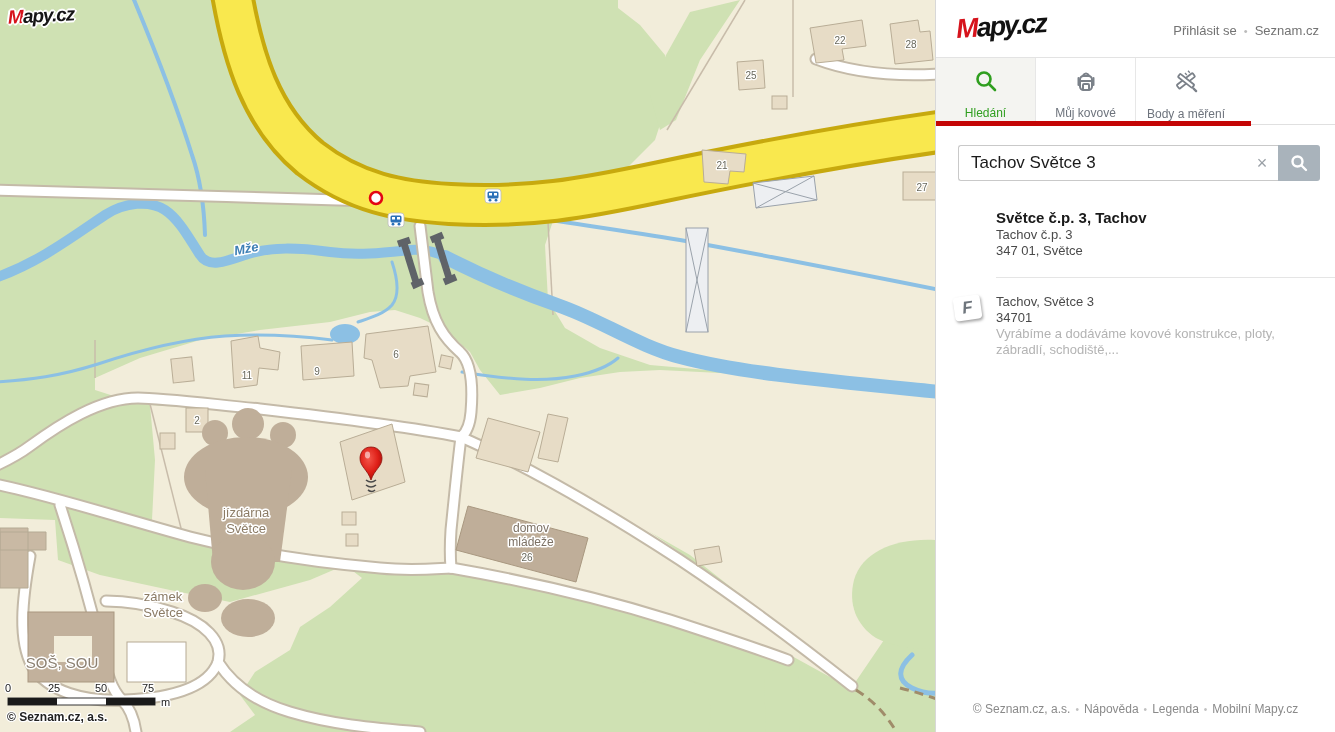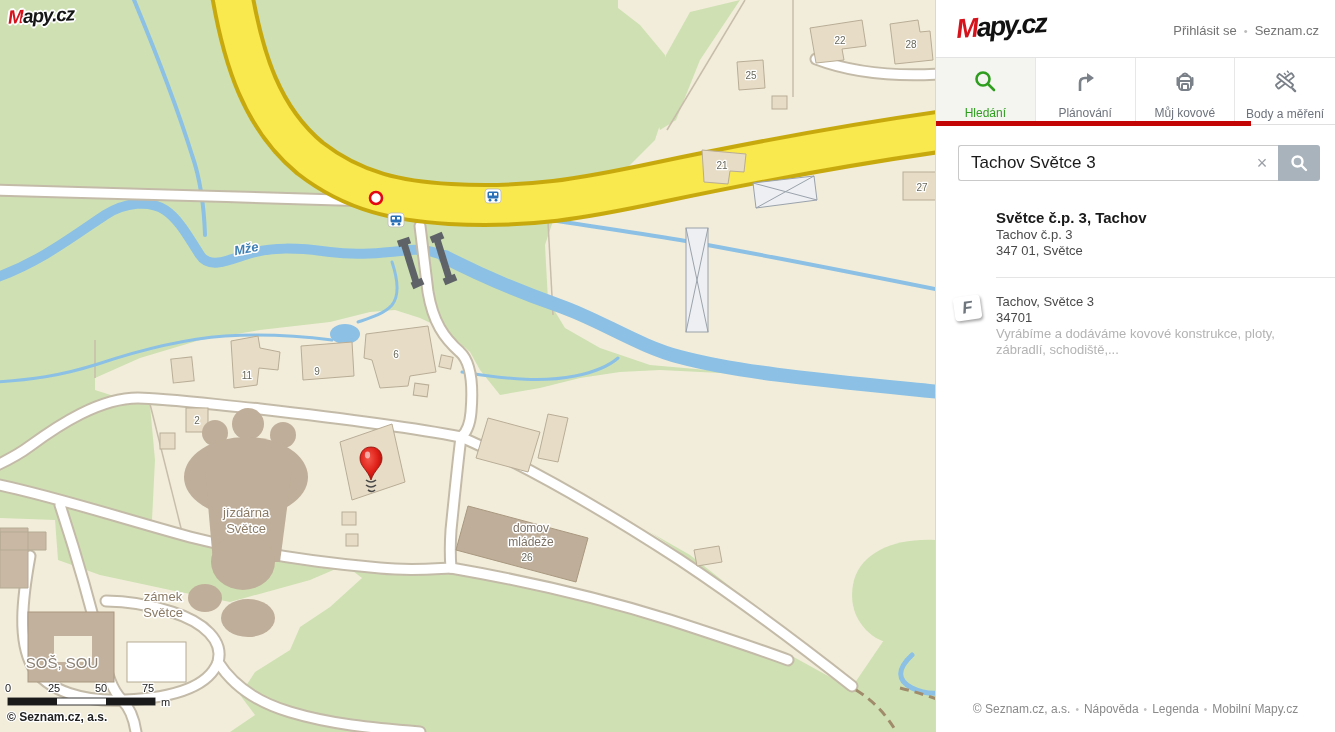--- a/index.html
+++ b/index.html
@@ -301,29 +301,20 @@
         <span class="ticon">
           <svg width="26" height="26" viewBox="0 0 26 26" fill="none" stroke="#2f9e1f" stroke-width="2.6">
             <circle cx="11" cy="11" r="6.5"></circle>
               <path d="M 16,16 L 22,22" stroke-linecap="round"></path>
           </svg>
         </span>
         <span class="tlabel">Hledání</span>
       </div>
       <div class="tab">
         <span class="ticon">
-          <svg width="26" height="26" viewBox="0 0 26 26">
-            <path d="M 8,23 L 8,15 Q 8,10 13,10 L 15,10" fill="none" stroke="#7b8189" stroke-width="2.6"></path>
-            <polygon points="15,5 22,10 15,15" fill="#7b8189"></polygon>
-          </svg>
-        </span>
-        <span class="tlabel">Plánování</span>
-      </div>
-      <div class="tab">
-        <span class="ticon">
           <svg width="26" height="26" viewBox="0 0 26 26" fill="none" stroke="#7b8189" stroke-width="2">
             <path d="M 9.5,8 Q 13,3 16.5,8"></path>
             <rect x="7" y="8" width="12" height="14" rx="3.5"></rect>
             <path d="M 7,13 L 19,13"></path>
             <rect x="10" y="16" width="6" height="6" rx="1"></rect>
             <path d="M 5.5,10 L 5.5,17 M 20.5,10 L 20.5,17" stroke-linecap="round"></path>
           </svg>
         </span>
         <span class="tlabel">Můj kovové</span>
       </div>

